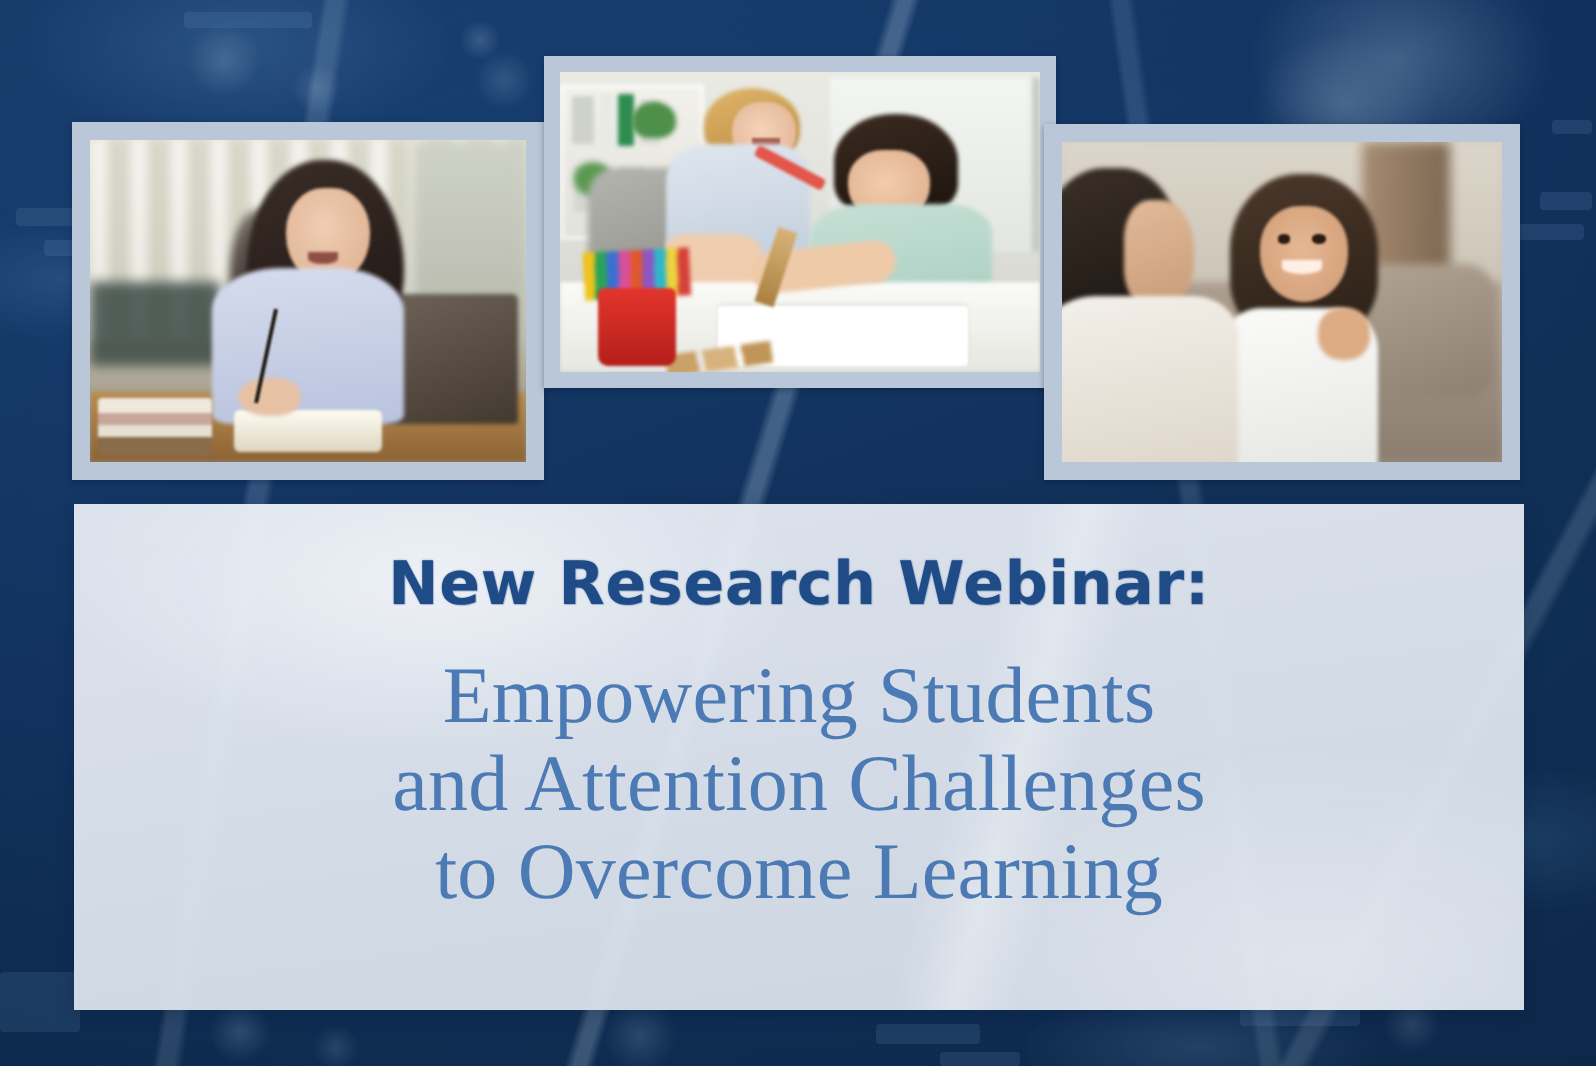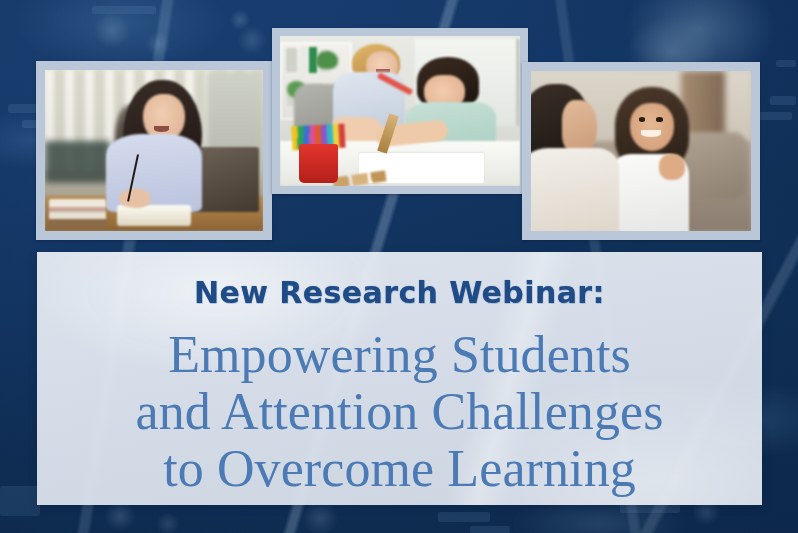--- a/index.html
+++ b/index.html
@@ -390,21 +390,21 @@
     line-height: 1;
     margin: 0;
     text-shadow:
       0 0 1px rgba(31,75,134,.55),
       .5px .5px 0 rgba(140,170,205,.45);
   }
 
   .headline {
     font-family: "Liberation Serif", serif;
     font-weight: 400;
-    font-size: 52px;
+    font-size: 40px;
     line-height: 1.10;
     color: #4b7ab4;
     text-align: center;
     margin: 0;
     margin-top: 18px;
     letter-spacing: .1px;
   }
   .headline .ln { display: block; }
 </style>
 </head>

